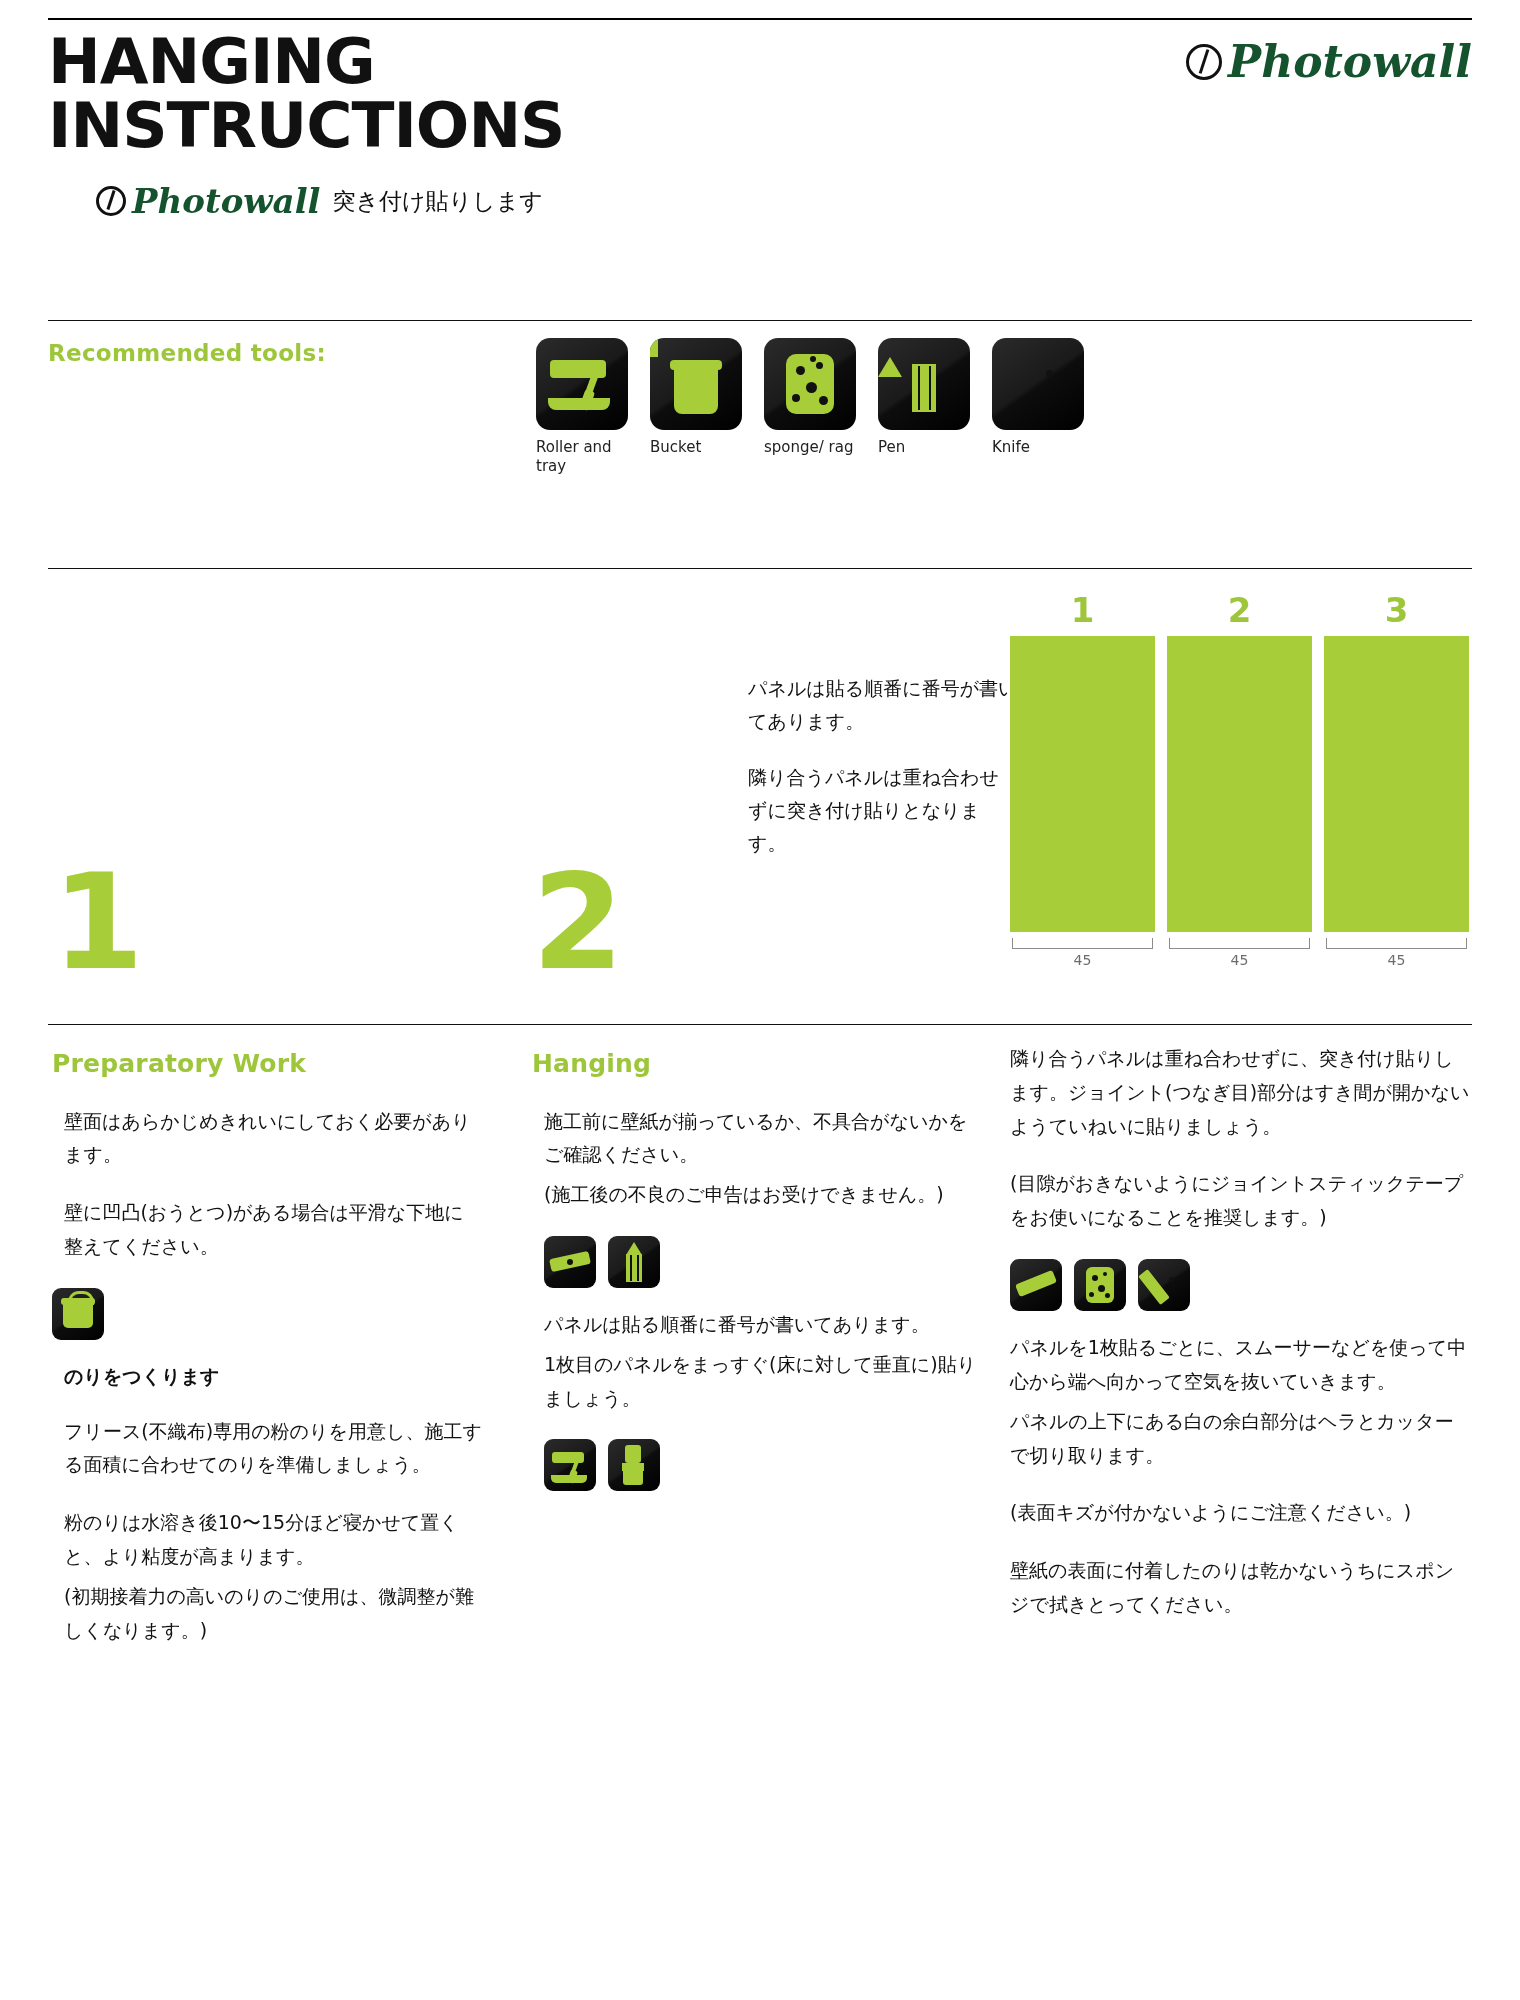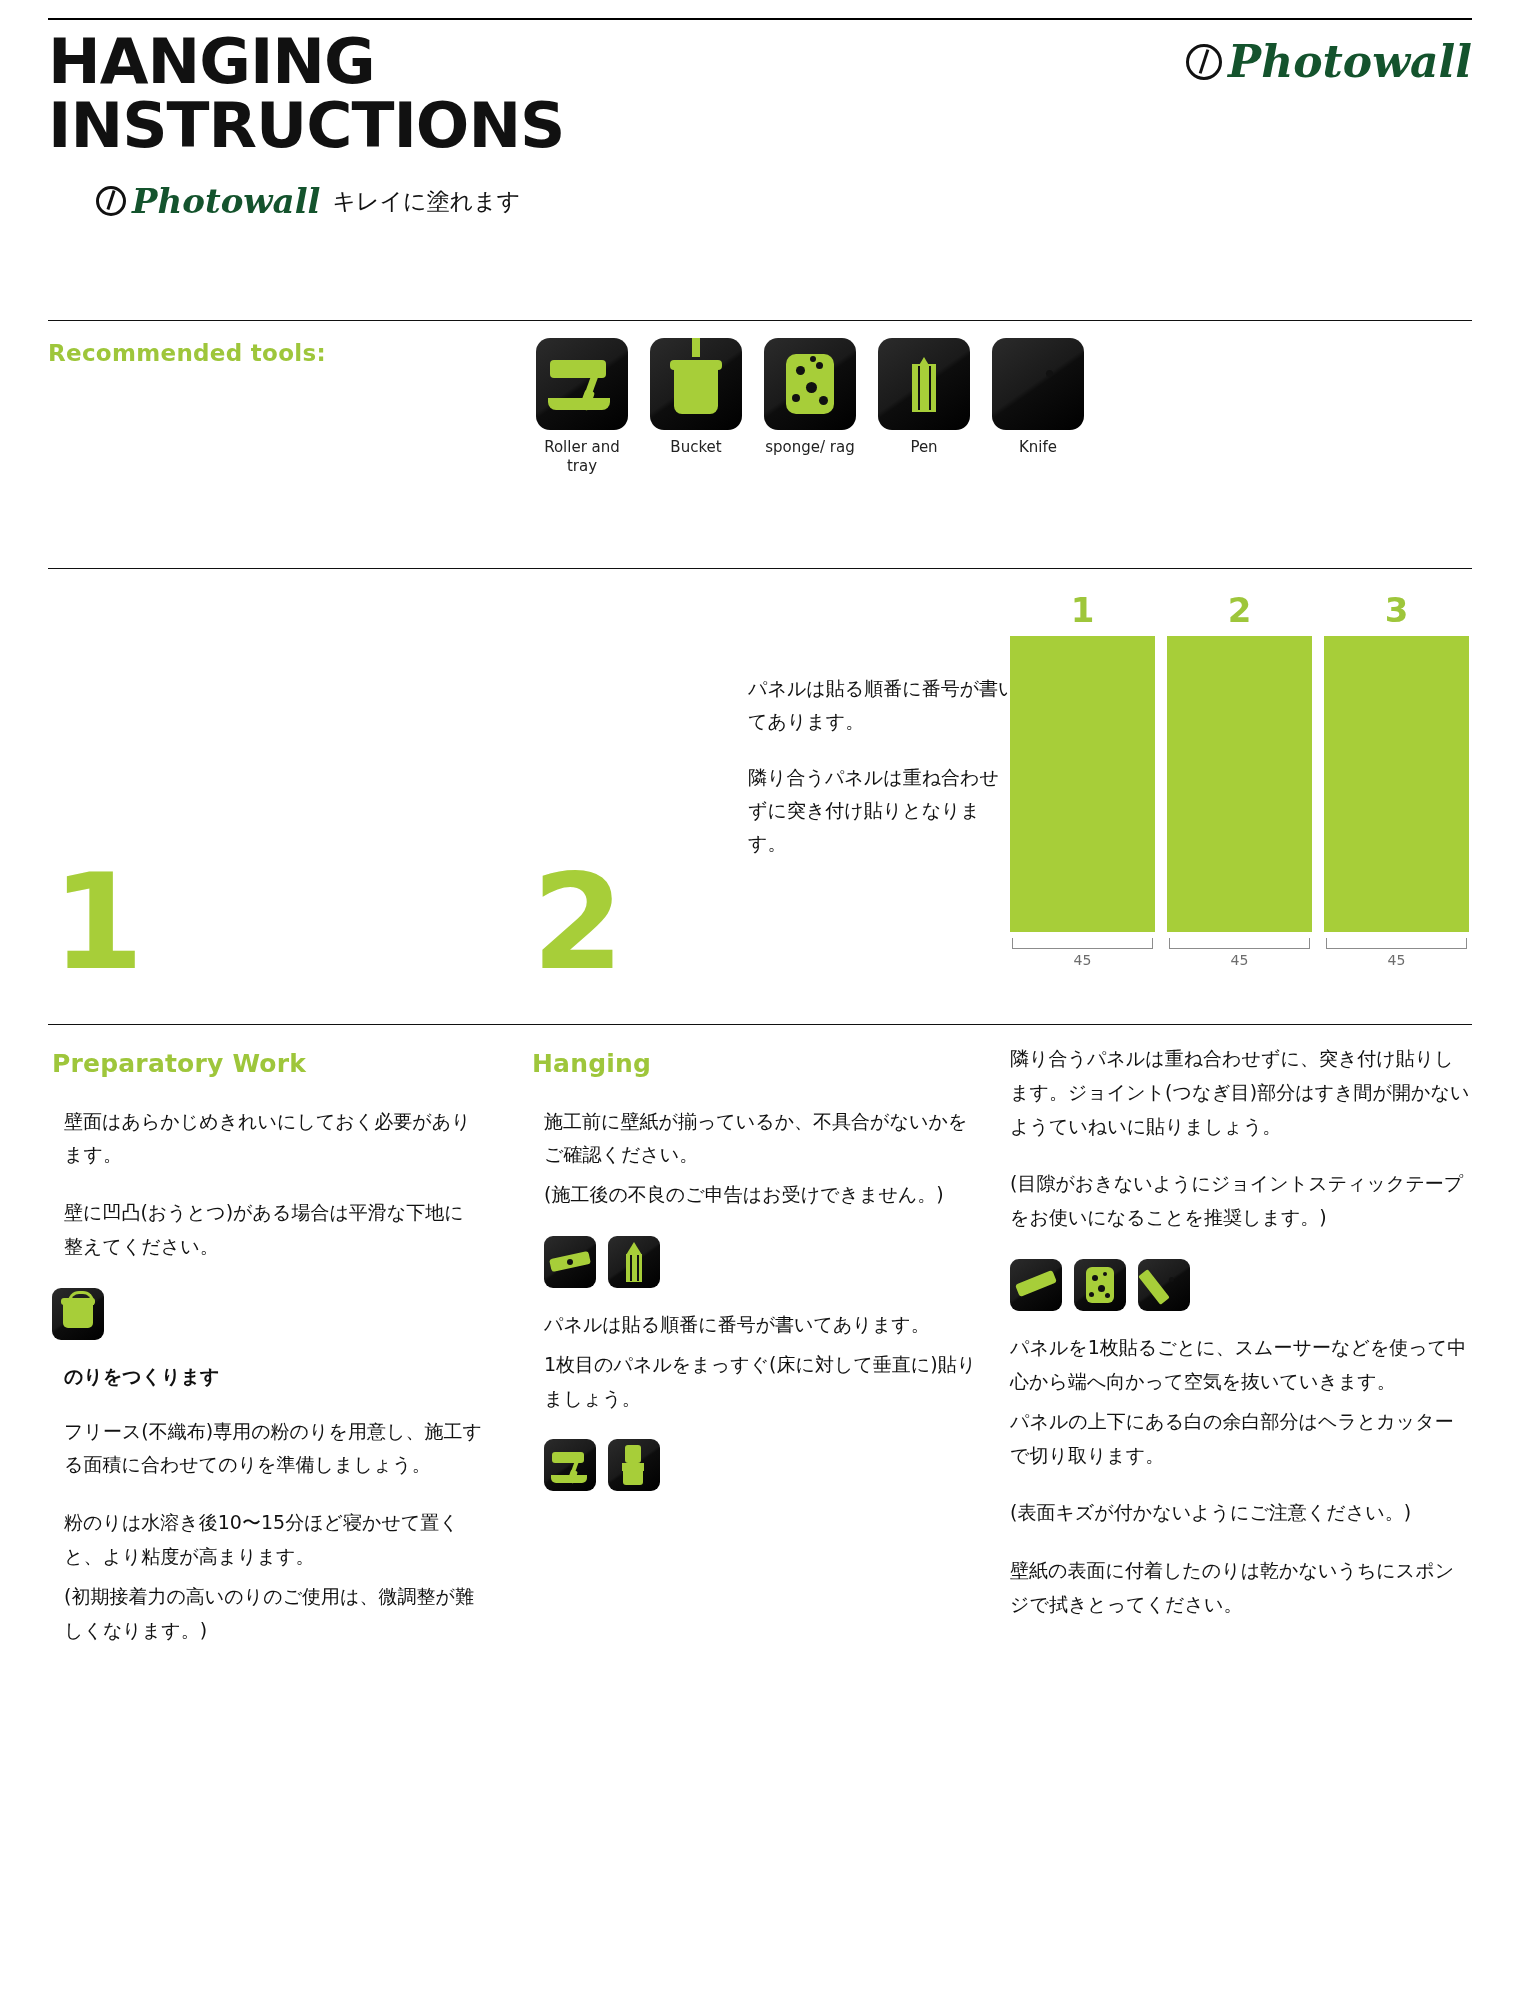--- a/index.html
+++ b/index.html
@@ -116,21 +116,20 @@
   }
   .tools-row {
     position: absolute;
     left: 536px;
     top: 338px;
     display: flex;
     gap: 22px;
   }
   .tool {
     width: 92px;
-    text-align: center;
   }
   .tool-icon {
     width: 92px;
     height: 92px;
     border-radius: 14px;
     background: linear-gradient(145deg, #2b2b2b 0%, #1a1a1a 48%, #0d0d0d 52%, #000 100%);
     position: relative;
     overflow: hidden;
   }
   .tool-caption {
@@ -254,21 +253,21 @@
   <div class="header">
     <h1 class="title">
       <span>HANGING</span><br>
       <span>INSTRUCTIONS</span>
     </h1>
     <div class="subtitle-row">
       <span class="brand brand-sub">
         <span class="mark"></span>
         <span>Photowall</span>
       </span>
-      <span class="subtitle-jp">キレイに塗れます</span>
+      <span class="subtitle-jp">突き付け貼りします</span>
     </div>
   </div>
 
   <div class="rule-tools-top"></div>
   <div class="tools-label">Recommended tools:</div>
 
   <div class="tools-row">
 
     <div class="tool">
       <div class="tool-icon roller">

